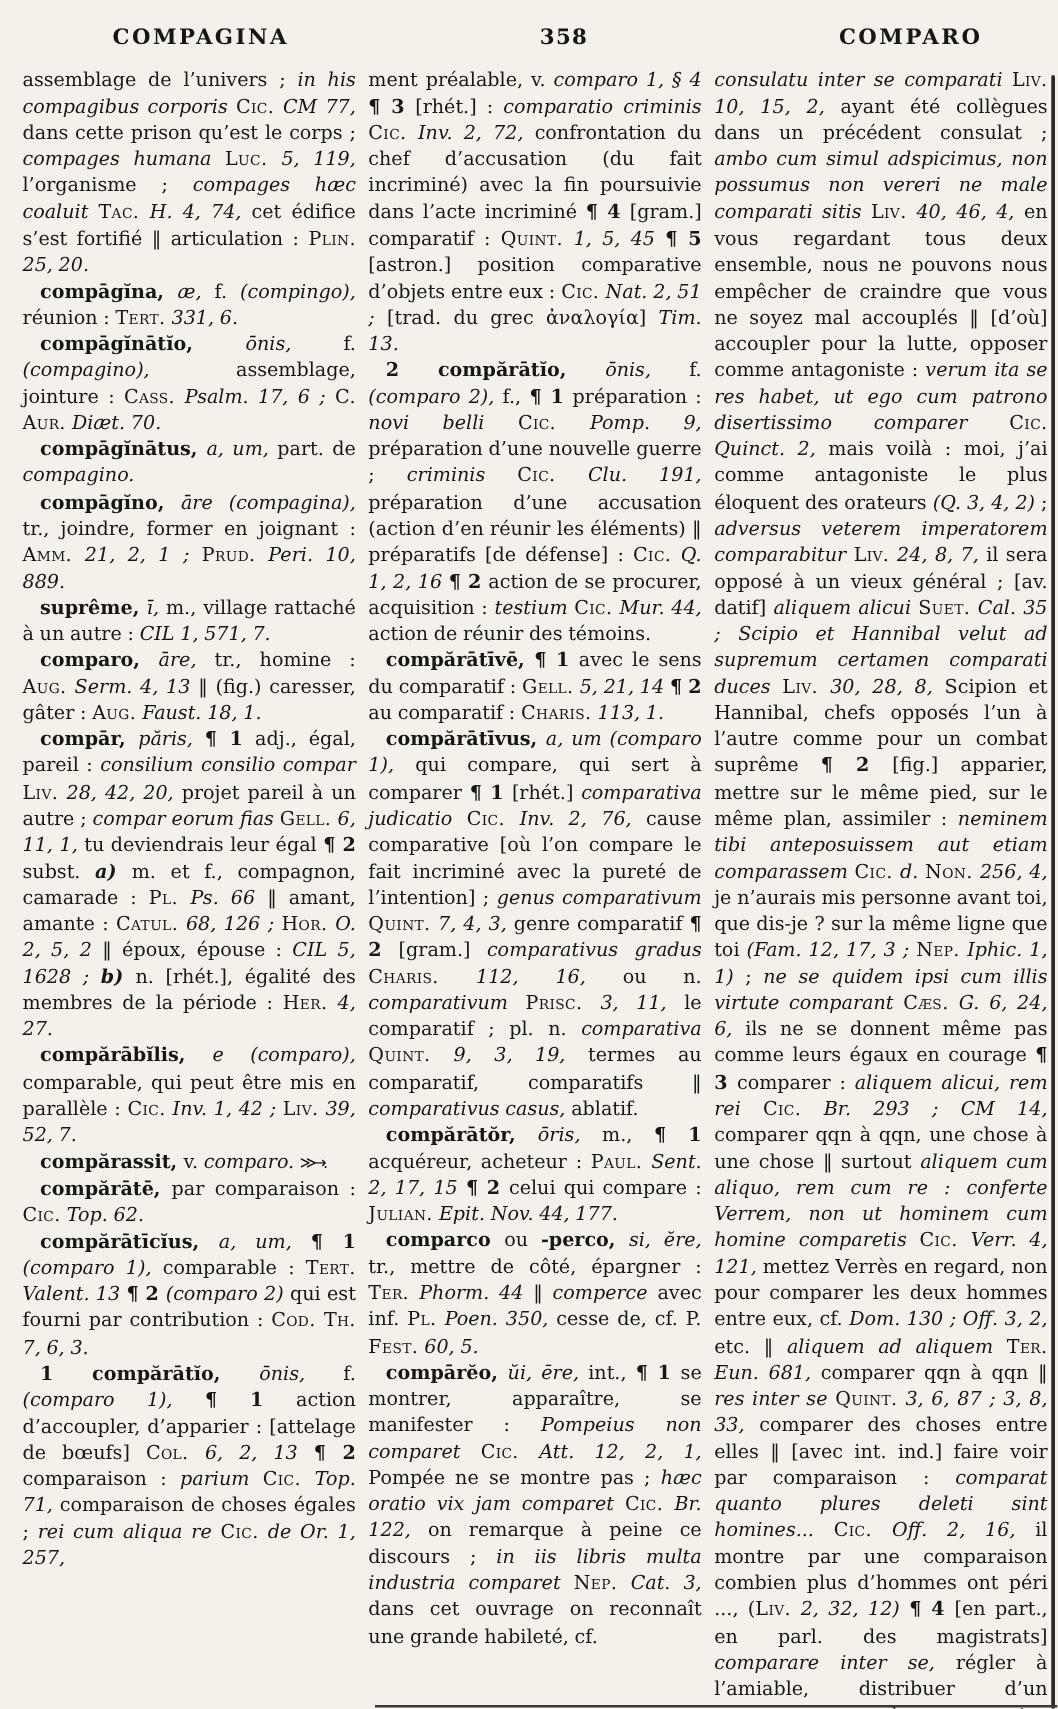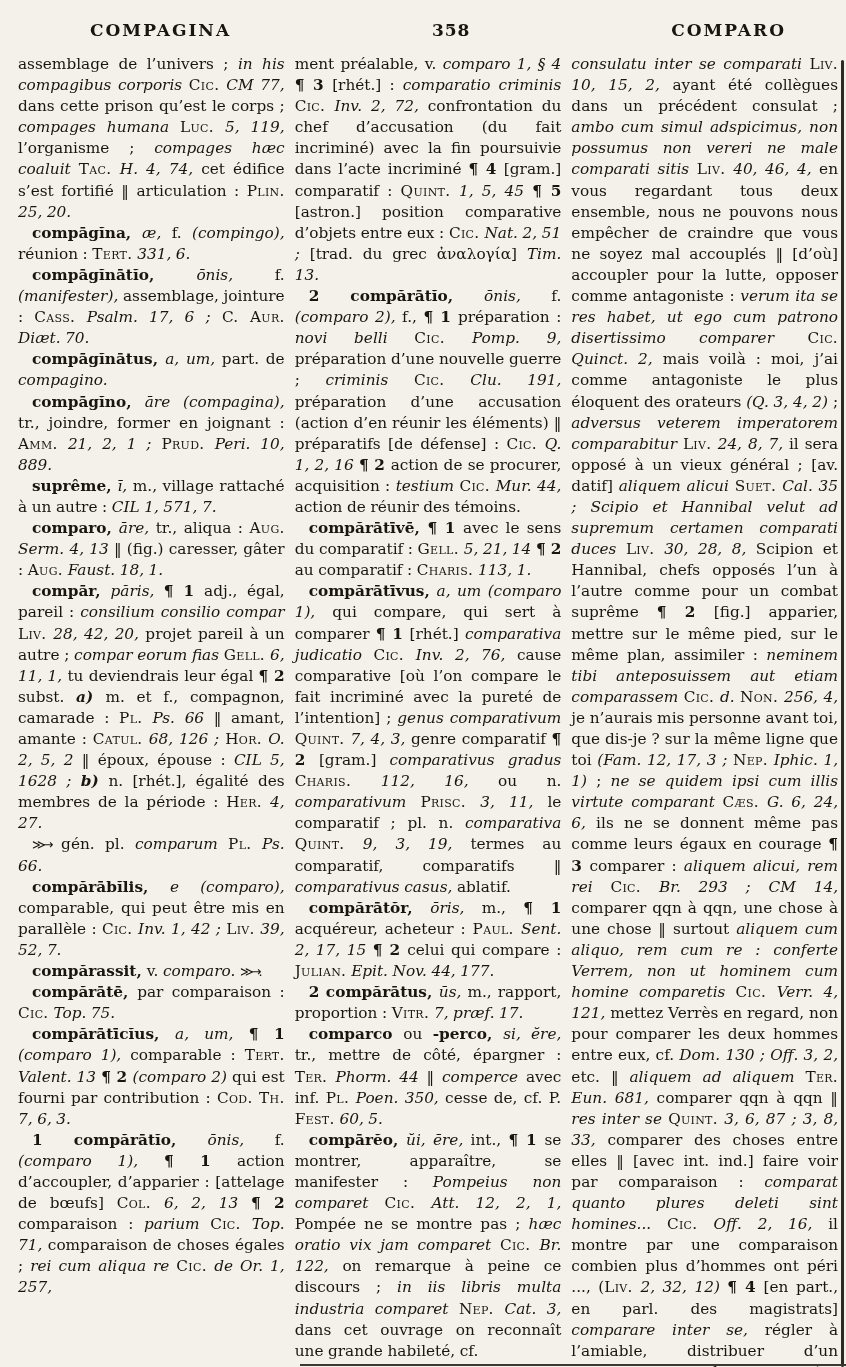--- a/index.html
+++ b/index.html
@@ -67,40 +67,38 @@
   <div class="runhead">
     <span>COMPAGINA</span>
     <span class="pageno">358</span>
     <span>COMPARO</span>
   </div>
 
   <div class="cols">
     <div class="col">
         <p class="cont"><span class="rn">assemblage de l’univers ; </span><span class="it">in his compagibus corporis </span><span class="sc">Cic. </span><span class="it">CM 77, </span><span class="rn">dans cette prison qu’est le corps ; </span><span class="it">compages humana </span><span class="sc">Luc. </span><span class="it">5, 119, </span><span class="rn">l’organisme ; </span><span class="it">compages hæc coaluit </span><span class="sc">Tac. </span><span class="it">H. 4, 74, </span><span class="rn">cet édifice s’est fortifié ‖ articulation : </span><span class="sc">Plin. </span><span class="it">25, 20.</span></p>
         <p class="entry"><span class="bd">compāgĭna, </span><span class="it">æ, </span><span class="rn">f. </span><span class="it">(compingo), </span><span class="rn">réunion : </span><span class="sc">Tert. </span><span class="it">331, 6.</span></p>
-        <p class="entry"><span class="bd">compāgĭnātĭo, </span><span class="it">ōnis, </span><span class="rn">f. </span><span class="it">(manifester), </span><span class="rn">assemblage, jointure : </span><span class="sc">Cass. </span><span class="it">Psalm. 17, 6 ; </span><span class="sc">C. Aur. </span><span class="it">Diæt. 70.</span></p>
+        <p class="entry"><span class="bd">compāgĭnātĭo, </span><span class="it">ōnis, </span><span class="rn">f. </span><span class="it">(compagino), </span><span class="rn">assemblage, jointure : </span><span class="sc">Cass. </span><span class="it">Psalm. 17, 6 ; </span><span class="sc">C. Aur. </span><span class="it">Diæt. 70.</span></p>
         <p class="entry"><span class="bd">compāgĭnātus, </span><span class="it">a, um, </span><span class="rn">part. de </span><span class="it">compagino.</span></p>
         <p class="entry"><span class="bd">compāgĭno, </span><span class="it">āre (compagina), </span><span class="rn">tr., joindre, former en joignant : </span><span class="sc">Amm. </span><span class="it">21, 2, 1 ; </span><span class="sc">Prud. </span><span class="it">Peri. 10, 889.</span></p>
         <p class="entry"><span class="bd">suprême, </span><span class="it">ī, </span><span class="rn">m., village rattaché à un autre : </span><span class="it">CIL 1, 571, 7.</span></p>
-        <p class="entry"><span class="bd">comparo, </span><span class="it">āre, </span><span class="rn">tr., aliqua : </span><span class="sc">Aug. </span><span class="it">Serm. 4, 13 </span><span class="rn">‖ (fig.) caresser, gâter : </span><span class="sc">Aug. </span><span class="it">Faust. 18, 1.</span></p>
+        <p class="entry"><span class="bd">comparo, </span><span class="it">āre, </span><span class="rn">tr., homine : </span><span class="sc">Aug. </span><span class="it">Serm. 4, 13 </span><span class="rn">‖ (fig.) caresser, gâter : </span><span class="sc">Aug. </span><span class="it">Faust. 18, 1.</span></p>
         <p class="entry"><span class="bd">compār, </span><span class="it">păris, </span><span class="bd">¶ 1 </span><span class="rn">adj., égal, pareil : </span><span class="it">consilium consilio compar </span><span class="sc">Liv. </span><span class="it">28, 42, 20, </span><span class="rn">projet pareil à un autre ; </span><span class="it">compar eorum fias </span><span class="sc">Gell. </span><span class="it">6, 11, 1, </span><span class="rn">tu deviendrais leur égal </span><span class="bd">¶ 2 </span><span class="rn">subst. </span><span class="bdit">a) </span><span class="rn">m. et f., compagnon, camarade : </span><span class="sc">Pl. </span><span class="it">Ps. 66 </span><span class="rn">‖ amant, amante : </span><span class="sc">Catul. </span><span class="it">68, 126 ; </span><span class="sc">Hor. </span><span class="it">O. 2, 5, 2 </span><span class="rn">‖ époux, épouse : </span><span class="it">CIL 5, 1628 ; </span><span class="bdit">b) </span><span class="rn">n. [rhét.], égalité des membres de la période : </span><span class="sc">Her. </span><span class="it">4, 27.</span></p>
-        <p class="rem"><span class="arrow">≫→ </span><span class="rn">gén. pl. </span><span class="it">comparum </span><span class="sc">Pl. </span><span class="it">Ps. 66.</span></p>
         <p class="entry"><span class="bd">compărābĭlis, </span><span class="it">e (comparo), </span><span class="rn">comparable, qui peut être mis en parallèle : </span><span class="sc">Cic. </span><span class="it">Inv. 1, 42 ; </span><span class="sc">Liv. </span><span class="it">39, 52, 7.</span></p>
         <p class="entry"><span class="bd">compărassit, </span><span class="rn">v. </span><span class="it">comparo. </span><span class="arrow">≫→.</span></p>
-        <p class="entry"><span class="bd">compărātē, </span><span class="rn">par comparaison : </span><span class="sc">Cic. </span><span class="it">Top. 75.</span></p>
+        <p class="entry"><span class="bd">compărātē, </span><span class="rn">par comparaison : </span><span class="sc">Cic. </span><span class="it">Top. 62.</span></p>
         <p class="entry"><span class="bd">compărātīcĭus, </span><span class="it">a, um, </span><span class="bd">¶ 1 </span><span class="it">(comparo 1), </span><span class="rn">comparable : </span><span class="sc">Tert. </span><span class="it">Valent. 13 </span><span class="bd">¶ 2 </span><span class="it">(comparo 2) </span><span class="rn">qui est fourni par contribution : </span><span class="sc">Cod. Th. </span><span class="it">7, 6, 3.</span></p>
         <p class="entry"><span class="bd">1 compărātĭo, </span><span class="it">ōnis, </span><span class="rn">f. </span><span class="it">(comparo 1), </span><span class="bd">¶ 1 </span><span class="rn">action d’accoupler, d’apparier : [attelage de bœufs] </span><span class="sc">Col. </span><span class="it">6, 2, 13 </span><span class="bd">¶ 2 </span><span class="rn">comparaison : </span><span class="it">parium </span><span class="sc">Cic. </span><span class="it">Top. 71, </span><span class="rn">comparaison de choses égales ; </span><span class="it">rei cum aliqua re </span><span class="sc">Cic. </span><span class="it">de Or. 1, 257, </span></p>
       </div>
     <div class="col">
         <p class="cont"><span class="rn">ment préalable, v. </span><span class="it">comparo 1, § 4 </span><span class="bd">¶ 3 </span><span class="rn">[rhét.] : </span><span class="it">comparatio criminis </span><span class="sc">Cic. </span><span class="it">Inv. 2, 72, </span><span class="rn">confrontation du chef d’accusation (du fait incriminé) avec la fin poursuivie dans l’acte incriminé </span><span class="bd">¶ 4 </span><span class="rn">[gram.] comparatif : </span><span class="sc">Quint. </span><span class="it">1, 5, 45 </span><span class="bd">¶ 5 </span><span class="rn">[astron.] position comparative d’objets entre eux : </span><span class="sc">Cic. </span><span class="it">Nat. 2, 51 ; </span><span class="rn">[trad. du grec ἀναλογία] </span><span class="it">Tim. 13.</span></p>
         <p class="entry"><span class="bd">2 compărātĭo, </span><span class="it">ōnis, </span><span class="rn">f. </span><span class="it">(comparo 2), </span><span class="rn">f., </span><span class="bd">¶ 1 </span><span class="rn">préparation : </span><span class="it">novi belli </span><span class="sc">Cic. </span><span class="it">Pomp. 9, </span><span class="rn">préparation d’une nouvelle guerre ; </span><span class="it">criminis </span><span class="sc">Cic. </span><span class="it">Clu. 191, </span><span class="rn">préparation d’une accusation (action d’en réunir les éléments) ‖ préparatifs [de défense] : </span><span class="sc">Cic. </span><span class="it">Q. 1, 2, 16 </span><span class="bd">¶ 2 </span><span class="rn">action de se procurer, acquisition : </span><span class="it">testium </span><span class="sc">Cic. </span><span class="it">Mur. 44, </span><span class="rn">action de réunir des témoins.</span></p>
         <p class="entry"><span class="bd">compărātīvē, </span><span class="bd">¶ 1 </span><span class="rn">avec le sens du comparatif : </span><span class="sc">Gell. </span><span class="it">5, 21, 14 </span><span class="bd">¶ 2 </span><span class="rn">au comparatif : </span><span class="sc">Charis. </span><span class="it">113, 1.</span></p>
         <p class="entry"><span class="bd">compărātīvus, </span><span class="it">a, um (comparo 1), </span><span class="rn">qui compare, qui sert à comparer </span><span class="bd">¶ 1 </span><span class="rn">[rhét.] </span><span class="it">comparativa judicatio </span><span class="sc">Cic. </span><span class="it">Inv. 2, 76, </span><span class="rn">cause comparative [où l’on compare le fait incriminé avec la pureté de l’intention] ; </span><span class="it">genus comparativum </span><span class="sc">Quint. </span><span class="it">7, 4, 3, </span><span class="rn">genre comparatif </span><span class="bd">¶ 2 </span><span class="rn">[gram.] </span><span class="it">comparativus gradus </span><span class="sc">Charis. </span><span class="it">112, 16, </span><span class="rn">ou n. </span><span class="it">comparativum </span><span class="sc">Prisc. </span><span class="it">3, 11, </span><span class="rn">le comparatif ; pl. n. </span><span class="it">comparativa </span><span class="sc">Quint. </span><span class="it">9, 3, 19, </span><span class="rn">termes au comparatif, comparatifs ‖ </span><span class="it">comparativus casus, </span><span class="rn">ablatif.</span></p>
         <p class="entry"><span class="bd">compărātŏr, </span><span class="it">ōris, </span><span class="rn">m., </span><span class="bd">¶ 1 </span><span class="rn">acquéreur, acheteur : </span><span class="sc">Paul. </span><span class="it">Sent. 2, 17, 15 </span><span class="bd">¶ 2 </span><span class="rn">celui qui compare : </span><span class="sc">Julian. </span><span class="it">Epit. Nov. 44, 177.</span></p>
-        <p class="entry"><span class="bd">2 compărātus, </span><span class="it">ūs, </span><span class="rn">m., rapport, proportion : </span><span class="sc">Vitr. </span><span class="it">7, præf. 17.</span></p>
         <p class="entry"><span class="bd">comparco </span><span class="rn">ou </span><span class="bd">-perco, </span><span class="it">si, ĕre, </span><span class="rn">tr., mettre de côté, épargner : </span><span class="sc">Ter. </span><span class="it">Phorm. 44 </span><span class="rn">‖ </span><span class="it">comperce </span><span class="rn">avec inf. </span><span class="sc">Pl. </span><span class="it">Poen. 350, </span><span class="rn">cesse de, cf. </span><span class="sc">P. Fest. </span><span class="it">60, 5.</span></p>
         <p class="entry"><span class="bd">compārĕo, </span><span class="it">ŭi, ēre, </span><span class="rn">int., </span><span class="bd">¶ 1 </span><span class="rn">se montrer, apparaître, se manifester : </span><span class="it">Pompeius non comparet </span><span class="sc">Cic. </span><span class="it">Att. 12, 2, 1, </span><span class="rn">Pompée ne se montre pas ; </span><span class="it">hæc oratio vix jam comparet </span><span class="sc">Cic. </span><span class="it">Br. 122, </span><span class="rn">on remarque à peine ce discours ; </span><span class="it">in iis libris multa industria comparet </span><span class="sc">Nep. </span><span class="it">Cat. 3, </span><span class="rn">dans cet ouvrage on reconnaît une grande habileté, cf. </span></p>
       </div>
     <div class="col">
         <p class="cont"><span class="it">consulatu inter se comparati </span><span class="sc">Liv. </span><span class="it">10, 15, 2, </span><span class="rn">ayant été collègues dans un précédent consulat ; </span><span class="it">ambo cum simul adspicimus, non possumus non vereri ne male comparati sitis </span><span class="sc">Liv. </span><span class="it">40, 46, 4, </span><span class="rn">en vous regardant tous deux ensemble, nous ne pouvons nous empêcher de craindre que vous ne soyez mal accouplés ‖ [d’où] accoupler pour la lutte, opposer comme antagoniste : </span><span class="it">verum ita se res habet, ut ego cum patrono disertissimo comparer </span><span class="sc">Cic. </span><span class="it">Quinct. 2, </span><span class="rn">mais voilà : moi, j’ai comme antagoniste le plus éloquent des orateurs </span><span class="it">(Q. 3, 4, 2) </span><span class="rn">; </span><span class="it">adversus veterem imperatorem comparabitur </span><span class="sc">Liv. </span><span class="it">24, 8, 7, </span><span class="rn">il sera opposé à un vieux général ; [av. datif] </span><span class="it">aliquem alicui </span><span class="sc">Suet. </span><span class="it">Cal. 35 ; Scipio et Hannibal velut ad supremum certamen comparati duces </span><span class="sc">Liv. </span><span class="it">30, 28, 8, </span><span class="rn">Scipion et Hannibal, chefs opposés l’un à l’autre comme pour un combat suprême </span><span class="bd">¶ 2 </span><span class="rn">[fig.] apparier, mettre sur le même pied, sur le même plan, assimiler : </span><span class="it">neminem tibi anteposuissem aut etiam comparassem </span><span class="sc">Cic. </span><span class="it">d. </span><span class="sc">Non. </span><span class="it">256, 4, </span><span class="rn">je n’aurais mis personne avant toi, que dis-je ? sur la même ligne que toi </span><span class="it">(Fam. 12, 17, 3 ; </span><span class="sc">Nep. </span><span class="it">Iphic. 1, 1) </span><span class="rn">; </span><span class="it">ne se quidem ipsi cum illis virtute comparant </span><span class="sc">Cæs. </span><span class="it">G. 6, 24, 6, </span><span class="rn">ils ne se donnent même pas comme leurs égaux en courage </span><span class="bd">¶ 3 </span><span class="rn">comparer : </span><span class="it">aliquem alicui, rem rei </span><span class="sc">Cic. </span><span class="it">Br. 293 ; CM 14, </span><span class="rn">comparer qqn à qqn, une chose à une chose ‖ surtout </span><span class="it">aliquem cum aliquo, rem cum re : conferte Verrem, non ut hominem cum homine comparetis </span><span class="sc">Cic. </span><span class="it">Verr. 4, 121, </span><span class="rn">mettez Verrès en regard, non pour comparer les deux hommes entre eux, cf. </span><span class="it">Dom. 130 ; Off. 3, 2, </span><span class="rn">etc. ‖ </span><span class="it">aliquem ad aliquem </span><span class="sc">Ter. </span><span class="it">Eun. 681, </span><span class="rn">comparer qqn à qqn ‖ </span><span class="it">res inter se </span><span class="sc">Quint. </span><span class="it">3, 6, 87 ; 3, 8, 33, </span><span class="rn">comparer des choses entre elles ‖ [avec int. ind.] faire voir par comparaison : </span><span class="it">comparat quanto plures deleti sint homines... </span><span class="sc">Cic. </span><span class="it">Off. 2, 16, </span><span class="rn">il montre par une comparaison combien plus d’hommes ont péri ..., (</span><span class="sc">Liv. </span><span class="it">2, 32, 12) </span><span class="bd">¶ 4 </span><span class="rn">[en part., en parl. des magistrats] </span><span class="it">comparare inter se, </span><span class="rn">régler à l’amiable, distribuer d’un commun accord : </span><span class="it">senatus consultum factum est, ut consules inter se provincias compararent sortirenturve </span></p>
       </div>
   </div>
 
   <div class="edge-right"></div>
   <div class="edge-bottom"></div>

